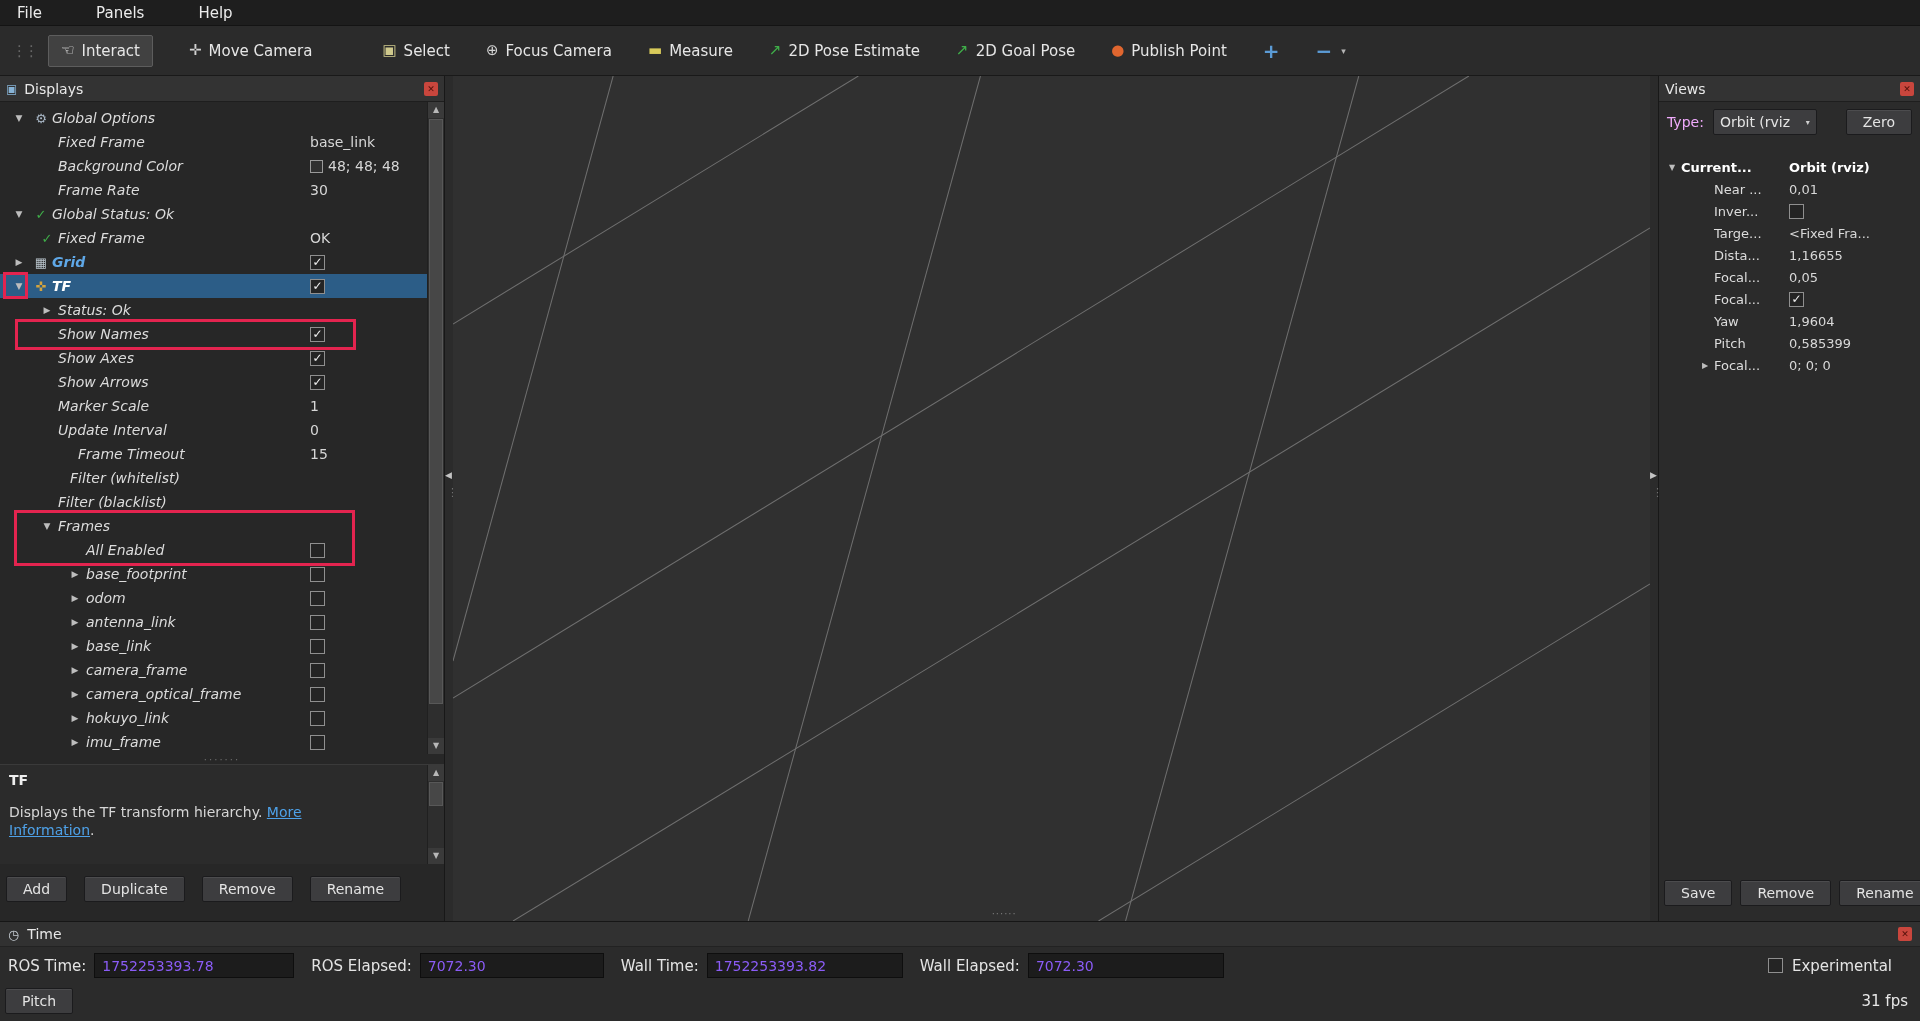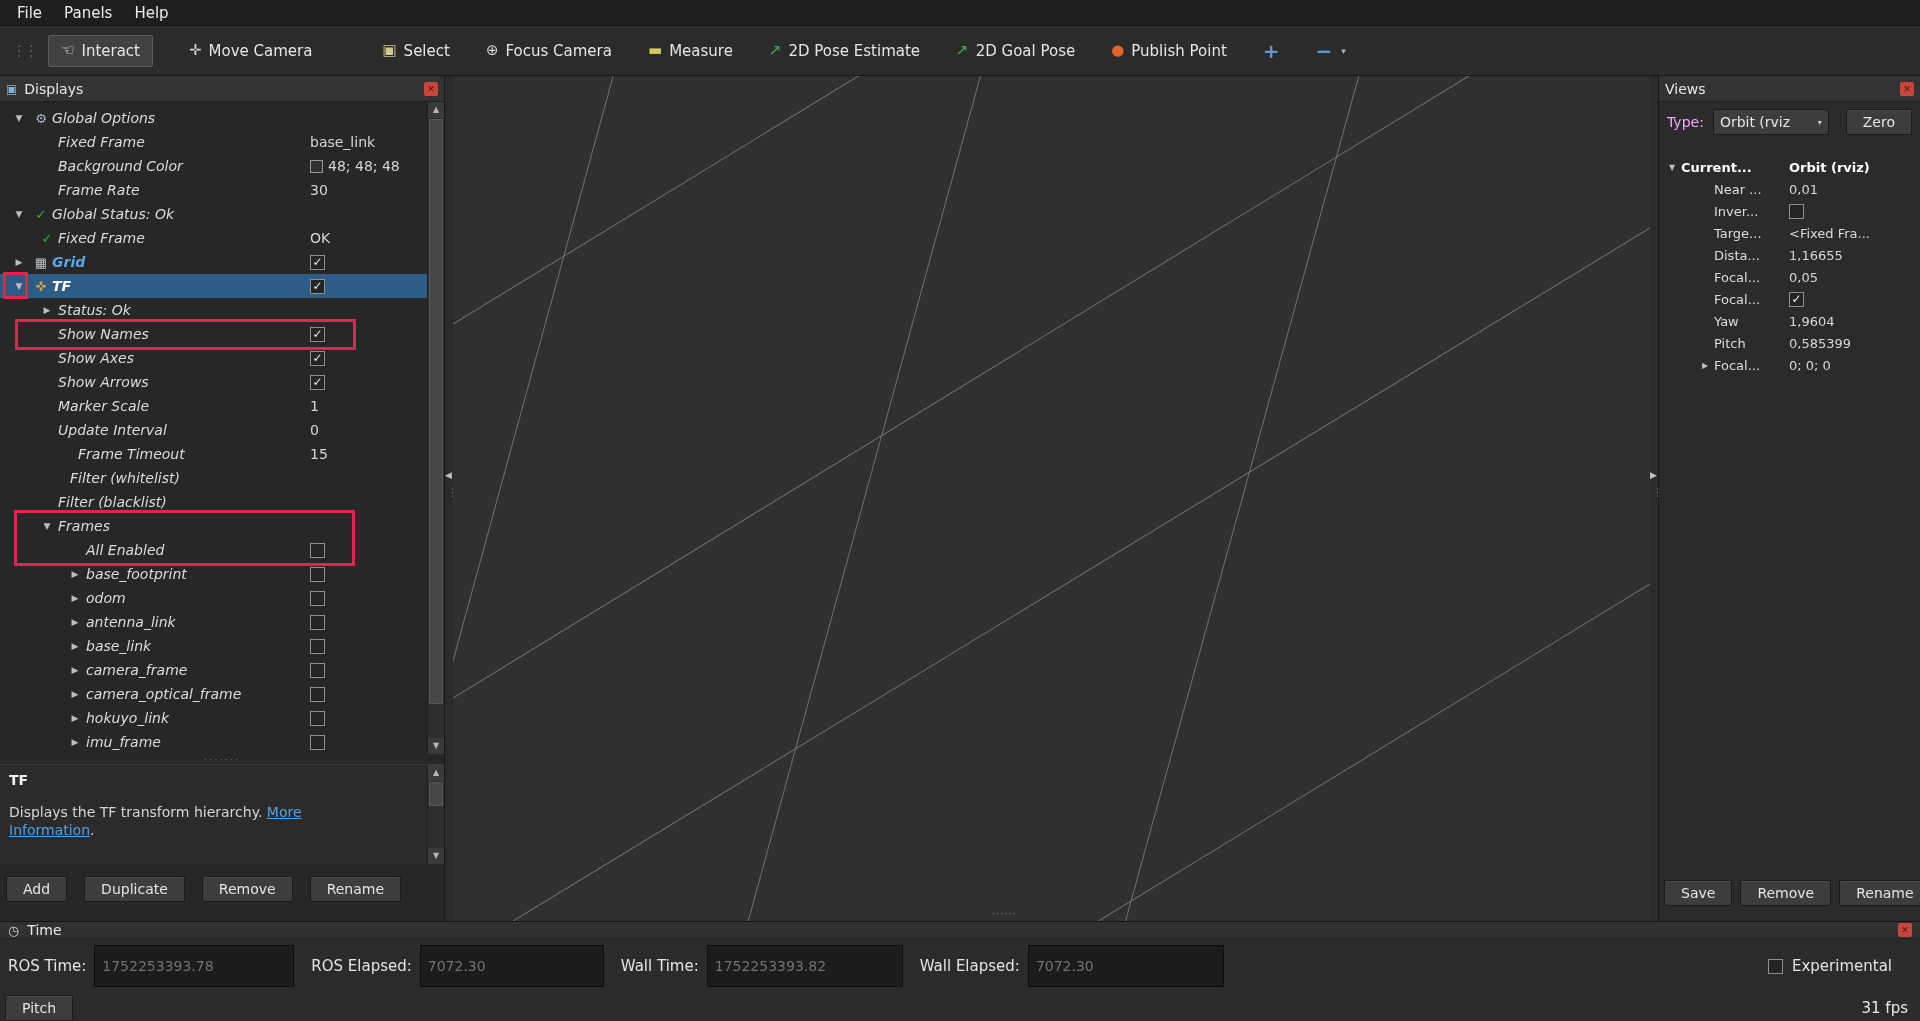--- a/index.html
+++ b/index.html
@@ -1,20 +1,20 @@
 <!DOCTYPE html>
 <html style="--sel: #2c5d87; --enabled: #5fa8e8; --link: #4ea1e8; --anno: #e3244f; --vpbg: #303030; --gridline: #6f6f6f;"><head>
 <meta charset="utf-8">
 <style>
   *{box-sizing:border-box;margin:0;padding:0}
   html,body{width:1920px;height:1021px;overflow:hidden;background:#2b2b2b;color:#dcdcdc;
     font-family:"DejaVu Sans","Liberation Sans",sans-serif;font-size:14px;}
   
   .menubar{height:26px;background:#1e1e1e;display:flex;align-items:center;padding:0 6px;border-bottom:1px solid #141414;}
-  .mb-items{display:flex;align-items:flex-start;}
+  .mb-items{display:flex;align-items:flex-start;gap:32px;}
   .menu-item{padding:2px 11px;font-size:15px;color:#ececec;}
   
   .toolbar{height:50px;background:#2b2b2b;display:flex;align-items:center;padding:0 12px;gap:36px;border-bottom:1px solid #191919;}
   .tb-handle{color:#666;font-size:15px;margin-right:-24px;}
   .tb-handle::before{content:"⋮⋮";letter-spacing:-3px;}
   .tb-tools{display:flex;align-items:center;gap:36px;}
   .tool{display:flex;align-items:center;gap:7px;font-size:15px;color:#e6e6e6;white-space:nowrap;}
   .tool.active{background:#414141;border:1px solid #5d5d5d;border-radius:2px;padding:6px 12px;}
   .tool.sep-before{margin-left:34px;}
   .tico{font-size:15px;line-height:1;}
@@ -76,21 +76,21 @@
   .g-dots::before{content:"⋮";}
   .viewport{flex:1;position:relative;background:var(--vpbg);overflow:hidden;}
   .viewport svg{position:absolute;left:0;top:0;width:100%;height:100%;}
   .viewport svg line{stroke:var(--gridline);stroke-width:1;}
   .vp-dots{position:absolute;bottom:2px;left:45%;color:#7a7a7a;font-size:10px;}
   .vp-dots::before{content:"······";letter-spacing:1px;}
   
   .views-panel{width:262px;background:#2b2b2b;display:flex;flex-direction:column;border-left:1px solid #181818;}
   .type-row{display:flex;align-items:center;gap:9px;padding:7px 8px;}
   .type-label{font-size:14px;color:#f0abfc;}
-  .combo{display:flex;align-items:center;justify-content:space-between;width:116px;background:#3d3d3f;border:1px solid #1b1b1d;border-radius:2px;padding:4px 6px;font-size:14px;color:#e4e4e4;}
+  .combo{display:flex;align-items:center;justify-content:space-between;width:104px;background:#3d3d3f;border:1px solid #1b1b1d;border-radius:2px;padding:4px 6px;font-size:14px;color:#e4e4e4;}
   .cval{overflow:hidden;white-space:nowrap;}
   .carr{font-size:8px;color:#cfcfcf;margin-left:3px;}
   .carr::before{content:"▾";}
   .zero-btn{margin-left:auto;}
   .views-tree{position:relative;flex:1;padding-top:14px;}
   .vrow{position:relative;height:22px;display:flex;align-items:center;font-size:13px;}
   .vrow .arr{width:18px;font-size:8px;}
   .vrow.lvl0{padding-left:4px;}
   .vrow.lvl1{padding-left:37px;}
   .vlabel{white-space:nowrap;color:#dcdcdc;}
@@ -100,21 +100,21 @@
   .views-btnrow{justify-content:space-between;padding:12px 5px 15px 5px;gap:8px;}
   
   .time-panel{height:100px;background:#2b2b2b;border-top:1px solid #161616;display:flex;flex-direction:column;}
   .time-header{height:25px;display:flex;align-items:center;gap:8px;padding:0 8px;background:#313131;border-bottom:1px solid #222;}
   .clock-icon{font-size:13px;color:#c4cbd1;}
   .clock-icon::before{content:"◷";}
   .time-fields-row{display:flex;align-items:center;padding:6px 10px 4px 8px;}
   .time-fields{display:flex;align-items:center;gap:17px;}
   .time-field{display:flex;align-items:center;gap:8px;}
   .tf-label{font-size:15px;color:#e4e4e4;white-space:nowrap;}
-  .tf-input{background:#1c1c1c;border:1px solid #0e0e0e;color:#737373;font:14px "DejaVu Sans","Liberation Sans",sans-serif;padding:3px 7px;height:42px;}
+  .tf-input{background:#1c1c1c;border:1px solid #0e0e0e;color:#8b5cf6;font:14px "DejaVu Sans","Liberation Sans",sans-serif;padding:3px 7px;height:25px;}
   .experimental{margin-left:auto;margin-right:18px;display:flex;align-items:center;gap:9px;font-size:15px;color:#e4e4e4;}
   .time-bottom{display:flex;align-items:center;padding:4px 12px 6px 5px;flex:1;}
   .fps{margin-left:auto;font-size:15px;color:#e8e8e8;}
 </style>
 </head>
 <body>
 
 <div class="menubar">
   <div class="mb-items">
       <div class="menu-item">File</div>

